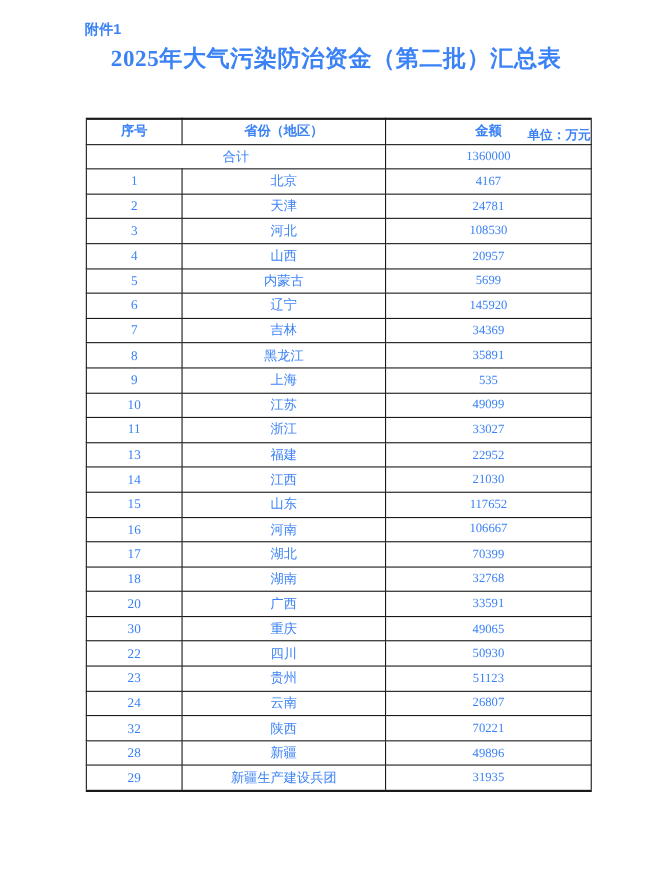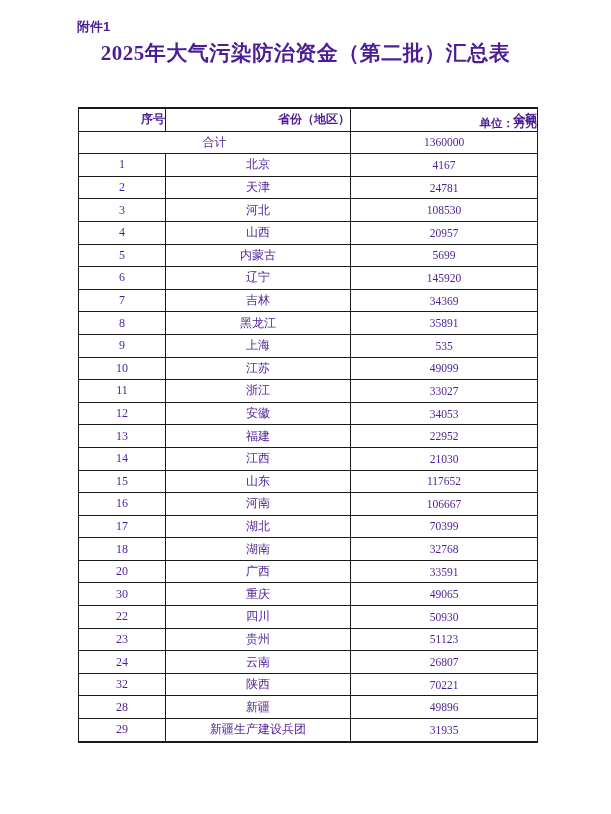--- a/index.html
+++ b/index.html
@@ -7,21 +7,21 @@
     padding: 0;
     background: #ffffff;
   }
   .page {
     position: relative;
     width: 611px;
     height: 814px;
     background: #ffffff;
     overflow: hidden;
     font-family: "Liberation Serif", "DejaVu Serif", serif;
-    color: #4c1d95;
+    color: #3b82f6;
   }
   .attachment-label {
     position: absolute;
     left: 77px;
     top: 19px;
     font-family: "Liberation Sans", "DejaVu Sans", sans-serif;
     font-weight: bold;
     font-size: 13px;
     line-height: 15px;
   }
@@ -69,21 +69,20 @@
     padding: 0;
     text-align: center;
     vertical-align: middle;
     overflow: hidden;
     white-space: nowrap;
   }
   table.summary th {
     font-family: Liberation Serif, serif;
     font-weight: bold;
     font-size: 12px;
-    text-align: right;
   }
   table.summary td {
     font-family: "Liberation Serif", "DejaVu Serif", serif;
     font-weight: normal;
     font-size: 12px;
   }
   table.summary td.amount {
     font-size: 11.5px;
   }
 </style>
@@ -165,25 +164,20 @@
           <td>10</td>
           <td>江苏</td>
           <td class="amount">49099</td>
         </tr>
         <tr>
           <td>11</td>
           <td>浙江</td>
           <td class="amount">33027</td>
         </tr>
         <tr>
-          <td>12</td>
-          <td>安徽</td>
-          <td class="amount">34053</td>
-        </tr>
-        <tr>
           <td>13</td>
           <td>福建</td>
           <td class="amount">22952</td>
         </tr>
         <tr>
           <td>14</td>
           <td>江西</td>
           <td class="amount">21030</td>
         </tr>
         <tr>

